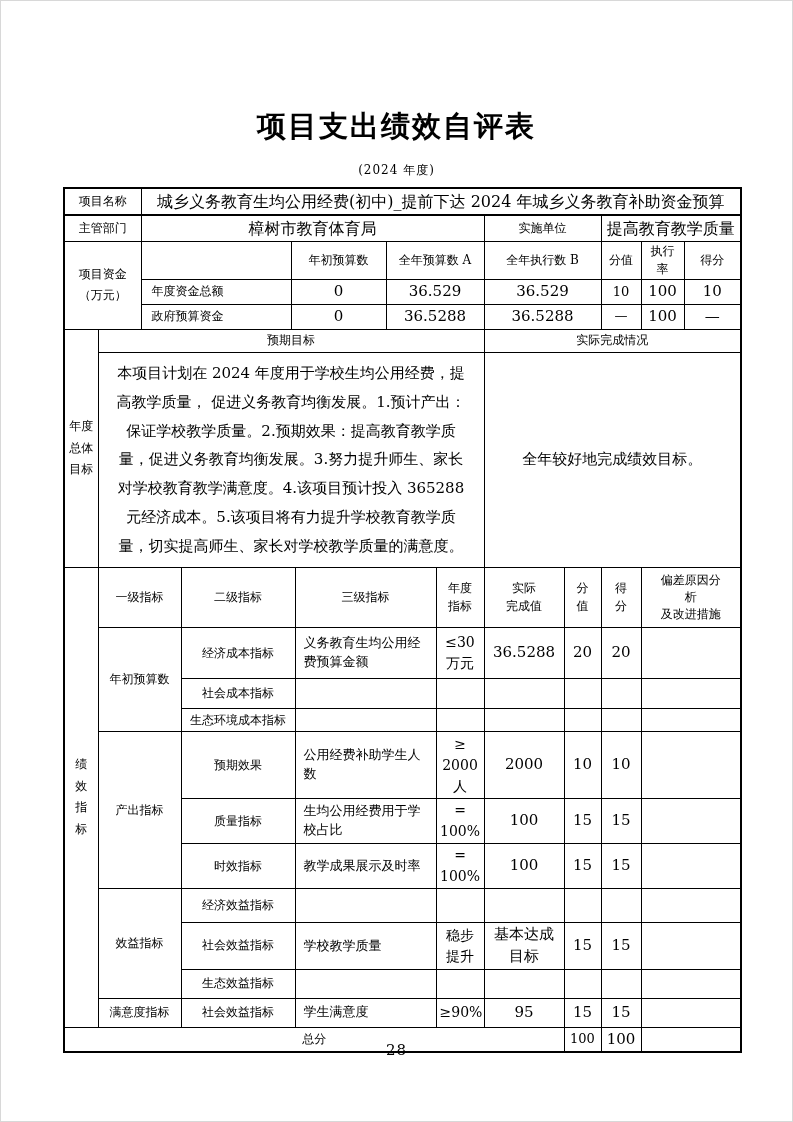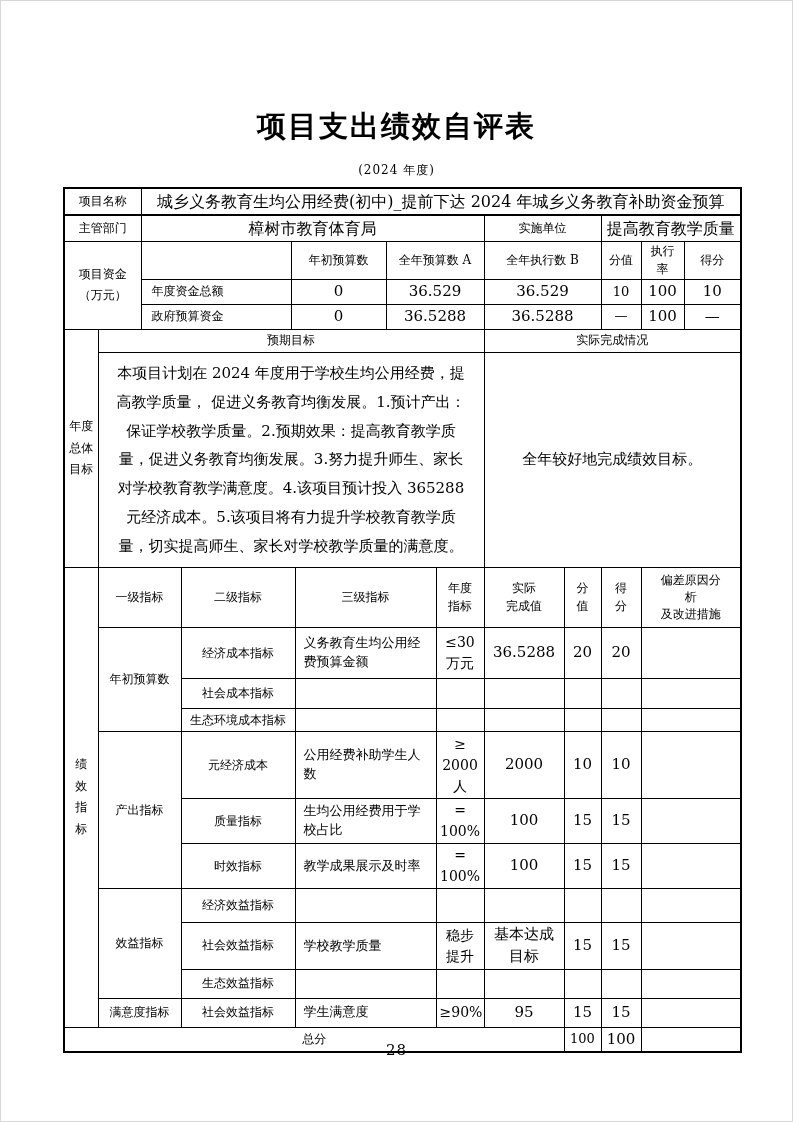--- a/index.html
+++ b/index.html
@@ -198,21 +198,21 @@
         <td>生态环境成本指标</td>
         <td class="lvl3"></td>
         <td class="target"></td>
         <td class="num"></td>
         <td class="num"></td>
         <td class="num"></td>
         <td class="last"></td>
       </tr>
       <tr class="r-i3">
         <td rowspan="3">产出指标</td>
-        <td>元经济成本</td>
+        <td>预期效果</td>
         <td class="lvl3">公用经费补助学生人数</td>
         <td class="target">≥
 2000
 人</td>
         <td class="num">2000</td>
         <td class="num">10</td>
         <td class="num">10</td>
         <td class="last"></td>
       </tr>
       <tr class="r-i4">

